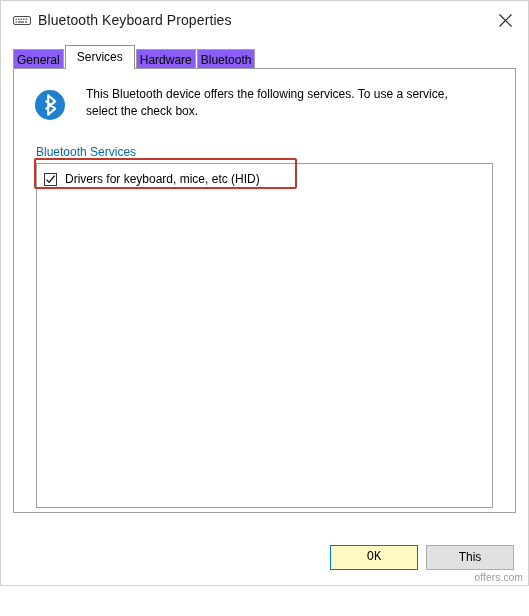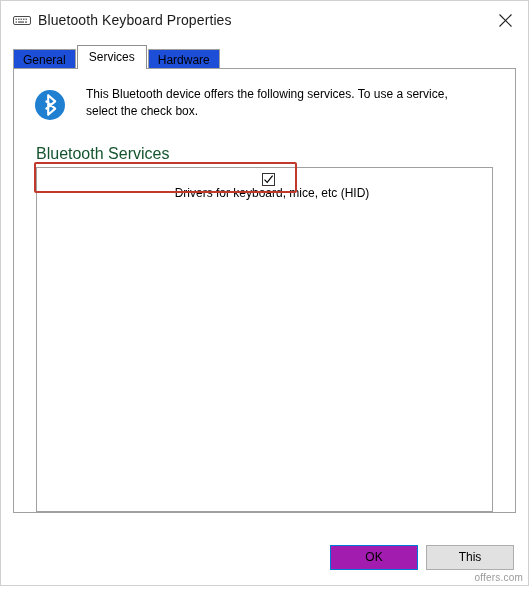--- a/index.html
+++ b/index.html
@@ -66,25 +66,25 @@
     position: relative;
     height: 24px;
     margin: 6px 0 0 12px;
     display: flex;
     align-items: flex-end;
     flex: 0 0 auto;
   }
   .tab {
     height: 21px;
     line-height: 21px;
-    padding: 0 9px;
+    padding: 0 3px;
     margin-right: 1px;
     font-size: 12px;
     color: #000;
-    background: #1d4ed8;
+    background: #8b5cf6;
     border: 1px solid #a0a0a0;
     border-bottom: none;
     box-sizing: border-box;
     position: relative;
     top: 1px;
     white-space: nowrap;
   }
   .tab.active {
     background: #ffffff;
     height: 24px;
@@ -125,39 +125,38 @@
   .intro-text {
     margin-left: 14px;
     font-size: 12px;
     line-height: 17px;
     color: #000;
     max-width: 390px;
     padding-top: 3px;
   }
   .group-label {
     margin: 16px 0 4px 8px;
-    font-size: 16px;
-    color: #14532d;
+    font-size: 12px;
+    color: #0369a1;
   }
   .list-box {
     margin: 0 8px 0 8px;
     border: 1px solid #a0a0a0;
     background: #ffffff;
     height: 345px;
     box-sizing: border-box;
     position: relative;
     padding-top: 5px;
   }
   .list-item {
     display: flex;
     align-items: center;
     height: 20px;
     padding-left: 7px;
     font-size: 12px;
-    flex-direction: column;
   }
   .checkbox {
     width: 13px;
     height: 13px;
     border: 1px solid #333333;
     background: #ffffff;
     position: relative;
     flex: 0 0 13px;
     box-sizing: border-box;
   }
@@ -196,21 +195,22 @@
     color: #000;
     margin-left: 8px;
     box-sizing: border-box;
     display: flex;
     align-items: center;
     justify-content: center;
     cursor: default;
   }
   .btn.default {
     border: 1px solid #0078d7;
-    background: #a21caf;
+    background: #fef9c3;
+    font-family: Liberation Mono, monospace;
   }
   .watermark {
     position: absolute;
     right: 5px;
     bottom: 2px;
     font-size: 10px;
     color: #9a9a9a;
     letter-spacing: 0.2px;
   }
 </style>
@@ -240,20 +240,21 @@
         <line x1="0.5" y1="0.5" x2="12.5" y2="12.5" stroke="#222" stroke-width="1.1"></line>
         <line x1="12.5" y1="0.5" x2="0.5" y2="12.5" stroke="#222" stroke-width="1.1"></line>
       </svg>
     </div>
   </div>
 
   <div class="tabstrip">
     <div class="tab">General</div>
     <div class="tab active">Services</div>
     <div class="tab">Hardware</div>
+    <div class="tab">Bluetooth</div>
   </div>
 
   <div class="tabbody">
     <div class="tabbody-inner">
       <div class="intro">
         <div class="bt-icon">
           <svg width="40" height="40" viewBox="0 0 40 40">
             <circle cx="20" cy="20" r="15" fill="#1f7fd0"></circle>
             <path d="M17 11 L25 18.5 L20 23 L20 8.5 L25 13 L17 20.5 L17 28.5 L25 21.5 L20 17" fill="none" stroke="#ffffff" stroke-width="0"></path>
             <path d="M18.2 10.2 L25.2 16.4 L16.3 23.6 M18.2 29.8 L25.2 23.6 L16.3 16.4 M18.2 10.2 L18.2 29.8" fill="none" stroke="#ffffff" stroke-width="2.1" stroke-linejoin="round" stroke-linecap="round"></path>

